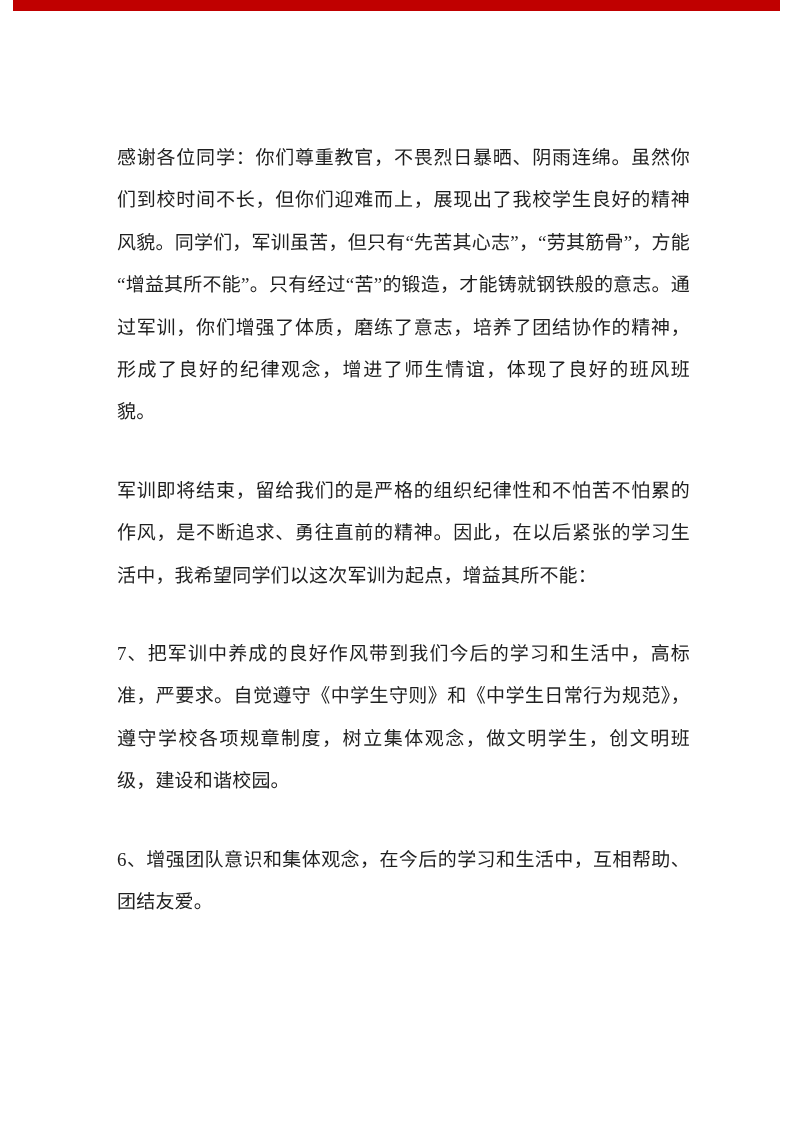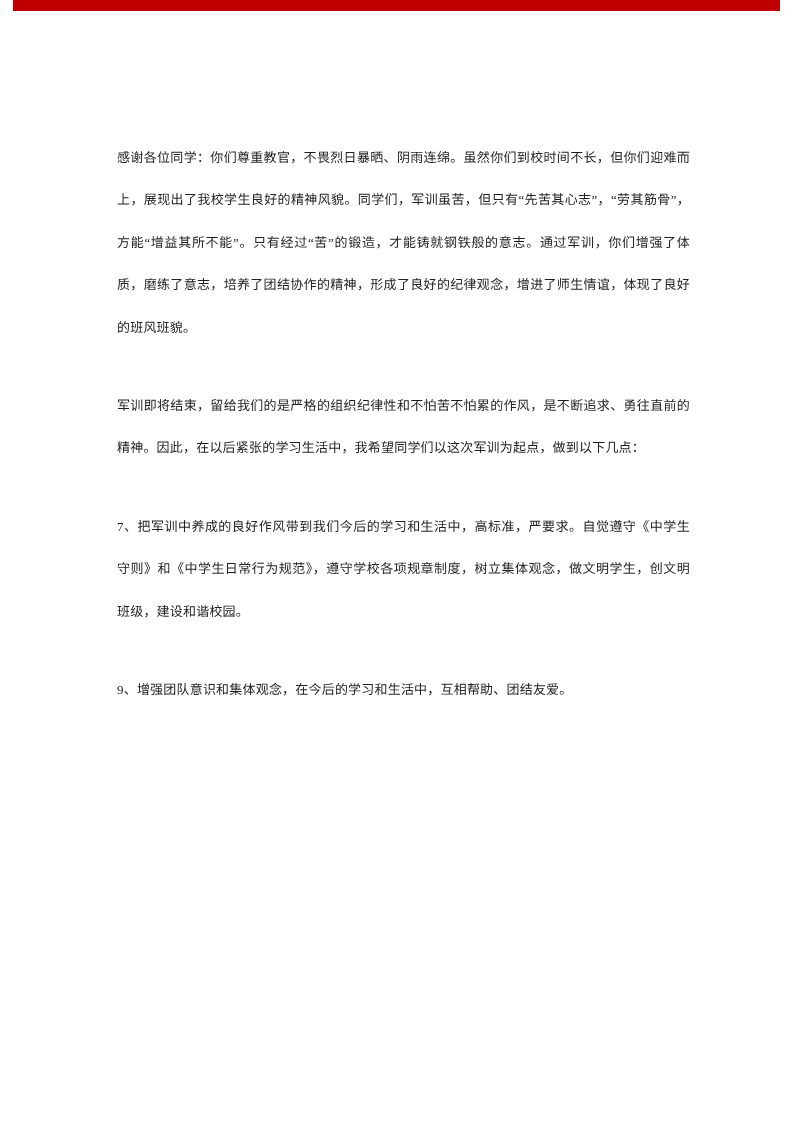--- a/index.html
+++ b/index.html
@@ -20,34 +20,34 @@
     height: 11px;
     background: #c00000;
   }
   .doc-content {
     position: absolute;
     left: 117px;
     top: 137px;
     width: 573px;
   }
   .doc-content p {
-    font-size: 13px;
+    font-size: 19px;
     line-height: 42.4px;
     color: #1f1f1f;
     text-align: justify;
     text-justify: inter-ideograph;
     letter-spacing: 0.2px;
     margin: 0 0 36px 0;
     font-family: "Liberation Serif", serif;
   }
 </style>
 </head>
 <body>
 
 <div class="page" style="background: rgb(255, 255, 255);">
   <div class="top-bar" style="background: rgb(192, 0, 0);"></div>
   <div class="doc-content">
     <p>感谢各位同学：你们尊重教官，不畏烈日暴晒、阴雨连绵。虽然你们到校时间不长，但你们迎难而上，展现出了我校学生良好的精神风貌。同学们，军训虽苦，但只有“先苦其心志”，“劳其筋骨”，方能“增益其所不能”。只有经过“苦”的锻造，才能铸就钢铁般的意志。通过军训，你们增强了体质，磨练了意志，培养了团结协作的精神，形成了良好的纪律观念，增进了师生情谊，体现了良好的班风班貌。</p>
-    <p>军训即将结束，留给我们的是严格的组织纪律性和不怕苦不怕累的作风，是不断追求、勇往直前的精神。因此，在以后紧张的学习生活中，我希望同学们以这次军训为起点，做到以下几点：</p>
+    <p>军训即将结束，留给我们的是严格的组织纪律性和不怕苦不怕累的作风，是不断追求、勇往直前的精神。因此，在以后紧张的学习生活中，我希望同学们以这次军训为起点，增益其所不能：</p>
     <p>7、把军训中养成的良好作风带到我们今后的学习和生活中，高标准，严要求。自觉遵守《中学生守则》和《中学生日常行为规范》，遵守学校各项规章制度，树立集体观念，做文明学生，创文明班级，建设和谐校园。</p>
-    <p>9、增强团队意识和集体观念，在今后的学习和生活中，互相帮助、团结友爱。</p>
+    <p>6、增强团队意识和集体观念，在今后的学习和生活中，互相帮助、团结友爱。</p>
   </div>
 </div>
 
 </body></html>

